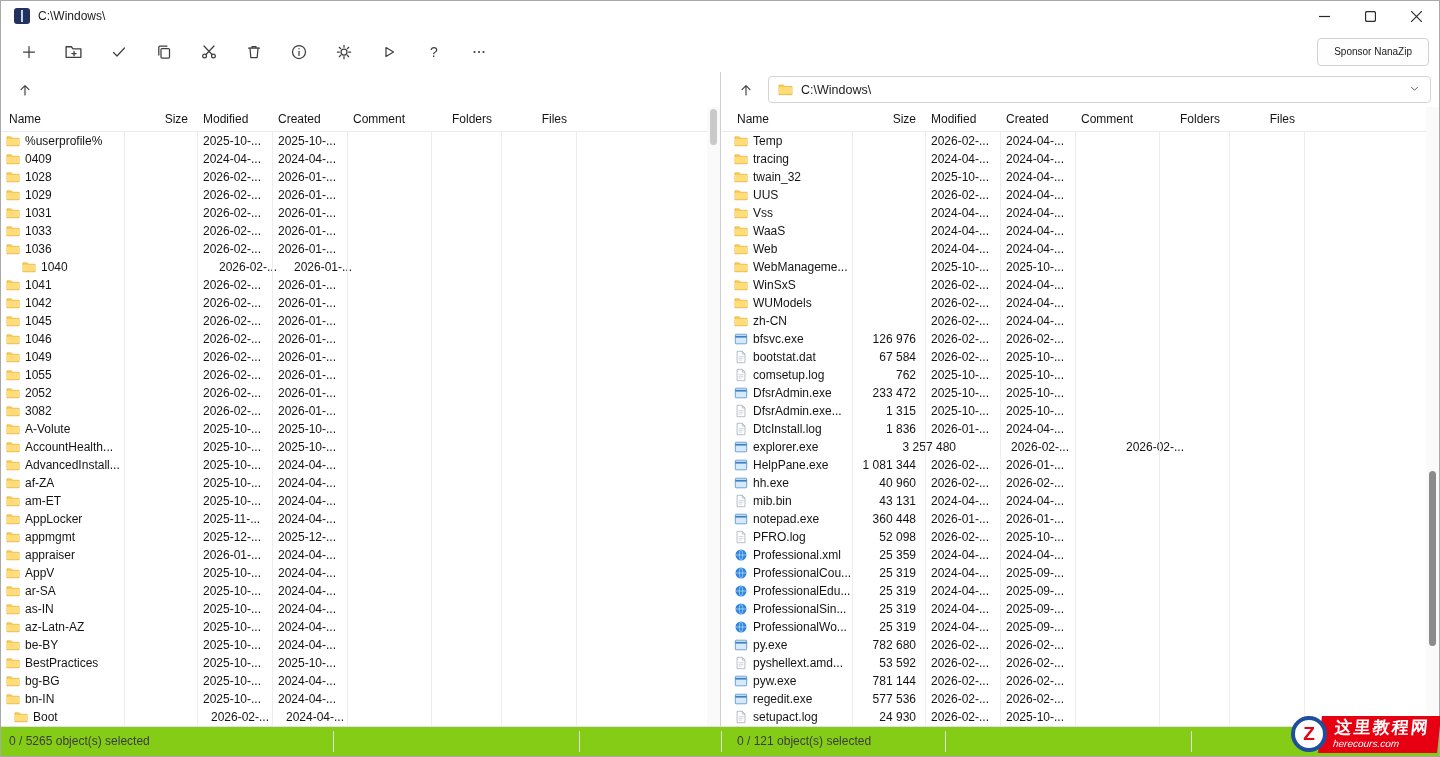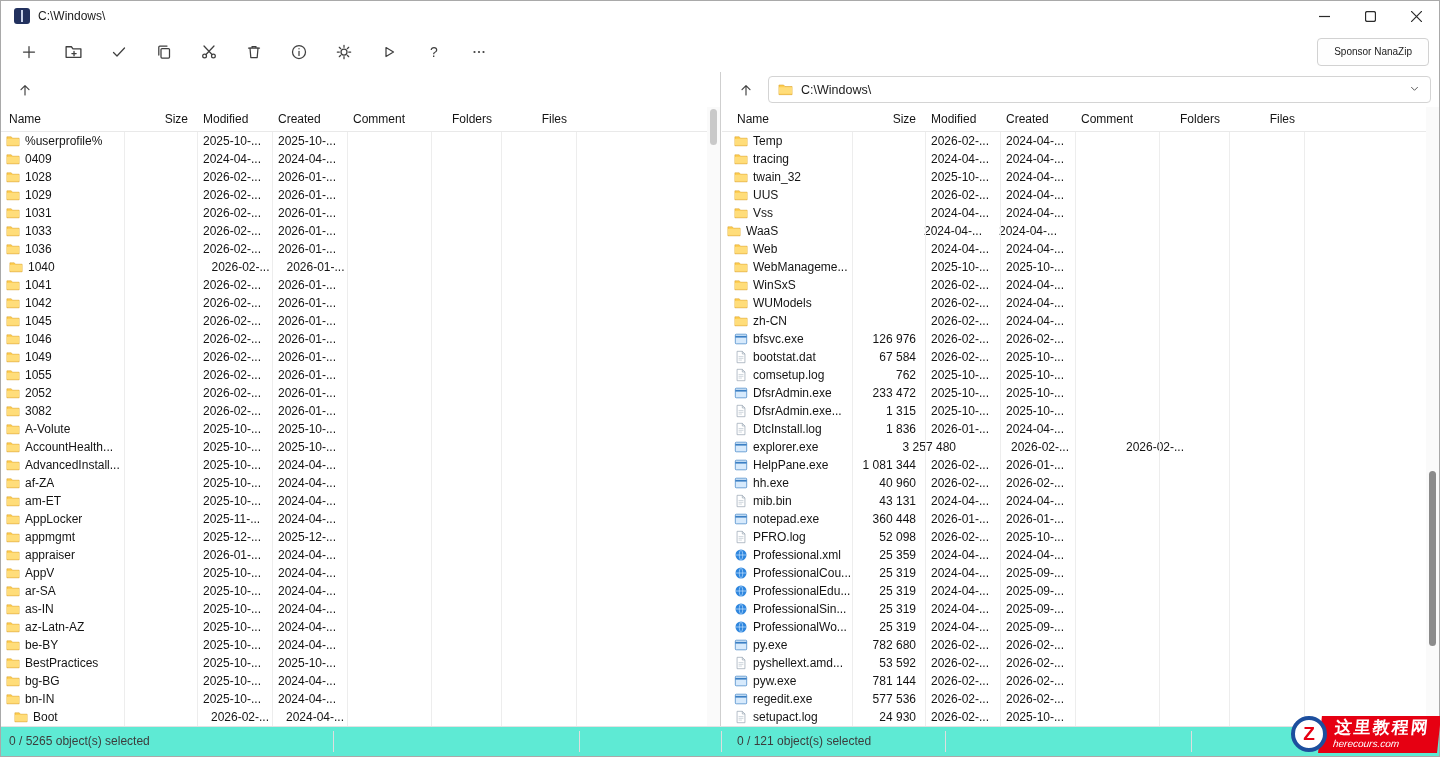--- a/index.html
+++ b/index.html
@@ -52,21 +52,21 @@
   .fname { overflow:hidden; white-space:nowrap; }
   .ficon { flex:none; width:14px; height:14px; }
   .colsep { position:absolute; top:0; bottom:0; width:1px; background:#ededed; z-index:1; }
 
   .scroll { position:absolute; top:35px; right:0; width:13px; bottom:0; background:#fafafa; }
   .thumb { position:absolute; left:3px; width:7px; border-radius:3.5px; }
   .pane-left .thumb { top:2px; height:36px; background:#c9c9c9; }
   .pane-right .thumb { top:364px; height:175px; background:#8b8b8b; }
 
   
-  .statusbar { position:absolute; left:0; right:0; bottom:0; height:30px; background:#5eead4; border-top:1px solid #e2e2e2; }
+  .statusbar { position:absolute; left:0; right:0; bottom:0; height:30px; background:#84cc16; border-top:1px solid #e2e2e2; }
   .status-text { position:absolute; top:0; line-height:29px; font-size:12px; color:#3c3c3c; }
   .status-left-text { left:8px; }
   .status-right-text { left:736px; }
   .ssep { position:absolute; top:4px; bottom:4px; width:1px; background:#dedede; }
 
   
   .watermark { position:absolute; right:0; bottom:0; height:44px; display:flex; align-items:center; z-index:10; }
   .wm-logo { width:36px; height:36px; border-radius:50%; background:#fff; border:4px solid #1d4f9e; color:#e60012; font-weight:bold; font-size:19px; display:flex; align-items:center; justify-content:center; position:relative; z-index:2; margin-right:-7px; }
   .wm-body { background:#e60012; color:#fff; padding:2px 10px 3px 14px; transform:skewX(-6deg); }
   .wm-cn { font-size:17px; font-weight:bold; letter-spacing:2px; line-height:20px; }
@@ -280,21 +280,21 @@
                     <path d="M1 3.2h5l1.4 1.6H15v8.7H1z" fill="#ffce4f" stroke="#d9a22e" stroke-width="0.6"></path>
                     <path d="M1 5.6h14v6.9H1z" fill="#ffdd7a"></path>
                   </svg>
                 </span>
                 <span class="fname">1036</span>
               </div>
               <div class="cell c1"></div>
               <div class="cell c2">2026-02-...</div>
               <div class="cell c3">2026-01-...</div>
             </div>
-            <div class="row" style="padding-left: 3px; text-align: center;">
+            <div class="row" style="padding-left: 16px;">
               <div class="cell c0">
                 <span class="ficon">
                   <svg width="14" height="14" viewBox="0 0 16 16">
                     <path d="M1 3.2h5l1.4 1.6H15v8.7H1z" fill="#ffce4f" stroke="#d9a22e" stroke-width="0.6"></path>
                     <path d="M1 5.6h14v6.9H1z" fill="#ffdd7a"></path>
                   </svg>
                 </span>
                 <span class="fname">1040</span>
               </div>
               <div class="cell c1"></div>
@@ -761,21 +761,21 @@
                     <path d="M1 3.2h5l1.4 1.6H15v8.7H1z" fill="#ffce4f" stroke="#d9a22e" stroke-width="0.6"></path>
                     <path d="M1 5.6h14v6.9H1z" fill="#ffdd7a"></path>
                   </svg>
                 </span>
                 <span class="fname">Vss</span>
               </div>
               <div class="cell c1"></div>
               <div class="cell c2">2024-04-...</div>
               <div class="cell c3">2024-04-...</div>
             </div>
-            <div class="row" style="">
+            <div class="row" style="padding-left: 7px;">
               <div class="cell c0">
                 <span class="ficon">
                   <svg width="14" height="14" viewBox="0 0 16 16">
                     <path d="M1 3.2h5l1.4 1.6H15v8.7H1z" fill="#ffce4f" stroke="#d9a22e" stroke-width="0.6"></path>
                     <path d="M1 5.6h14v6.9H1z" fill="#ffdd7a"></path>
                   </svg>
                 </span>
                 <span class="fname">WaaS</span>
               </div>
               <div class="cell c1"></div>

